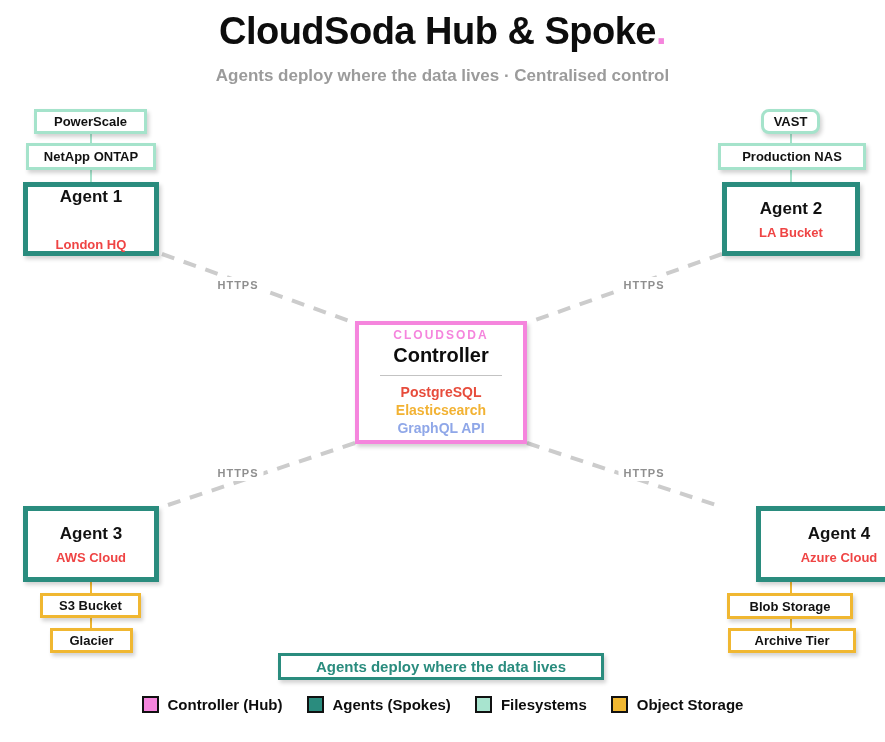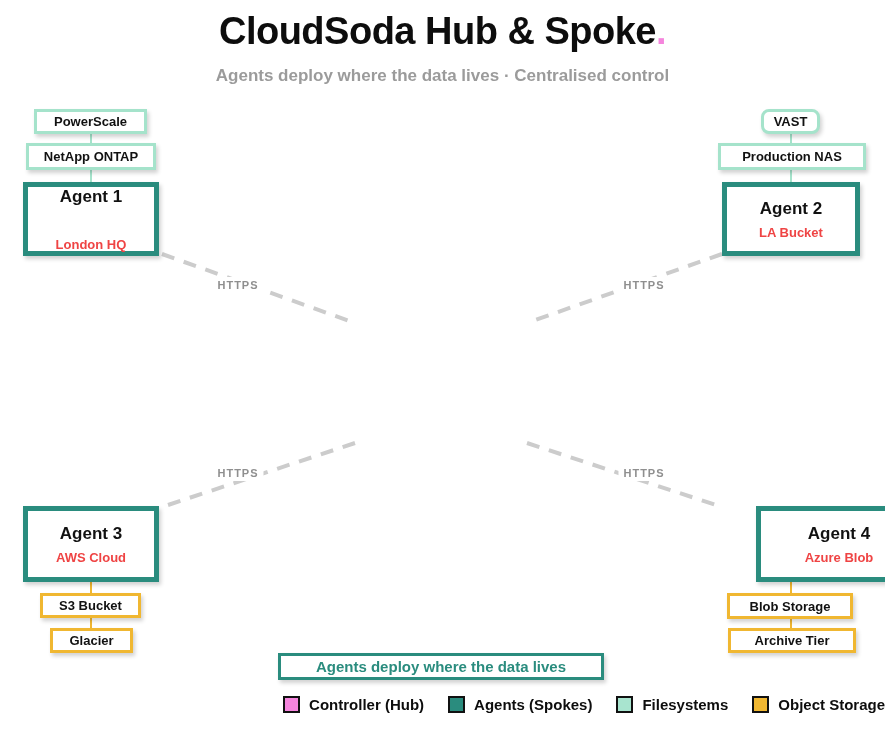--- a/index.html
+++ b/index.html
@@ -27,21 +27,21 @@
   .ctrl-name{font-size:20px;font-weight:bold;color:#0d0d0d;margin-top:2px;}
   .ctrl-divider{width:122px;height:1px;background:#c3c3c3;margin:8px 0 7px 0;}
   .ctrl-service{font-size:14px;font-weight:bold;line-height:18px;}
   
   .https-label{background:#ffffff;color:#8f8f8f;font-size:11px;font-weight:bold;
                letter-spacing:1px;padding:2px 5px;transform:translate(-50%,-50%);}
   
   .banner{left:278px;top:653px;width:326px;height:27px;border:3px solid #2a8c7e;
           color:#2a8c7e;font-size:15px;font-weight:bold;}
   
-  .legend{left:0;top:696px;width:885px;display:flex;justify-content:flex-end;
+  .legend{left:0;top:696px;width:885px;display:flex;justify-content:center;
           align-items:center;gap:24px;}
   .legend-item{display:flex;align-items:center;gap:9px;}
   .legend-swatch{width:17px;height:17px;border:2px solid #111;box-sizing:border-box;}
   .legend-label{font-size:15px;font-weight:bold;color:#0d0d0d;}
   svg.wires{left:0;top:0;pointer-events:none;}
 </style>
 </head>
 <body>
 
 <div class="canvas">
@@ -72,31 +72,39 @@
     <div class="agent-loc">London HQ</div>
   </div>
 
   <div class="abs box fs-box" style="left:761px;top:109px;width:59px;height:25px;border-radius:8px;">VAST</div>
   <div class="abs box fs-box" style="left:718px;top:143px;width:148px;height:27px;">Production NAS</div>
   <div class="abs box agent-box" style="left:722px;top:182px;width:138px;height:74px;">
     <div class="agent-name">Agent 2</div>
     <div class="agent-loc">LA Bucket</div>
   </div>
 
+  <div class="abs box controller" style="left:355px;top:321px;width:172px;height:123px;">
+    <div class="ctrl-brand">CLOUDSODA</div>
+    <div class="ctrl-name">Controller</div>
+    <div class="ctrl-divider"></div>
+    <div class="ctrl-service" style="color: rgb(231, 76, 60);">PostgreSQL</div>
+    <div class="ctrl-service" style="color: rgb(242, 178, 51);">Elasticsearch</div>
+    <div class="ctrl-service" style="color: rgb(143, 167, 232);">GraphQL API</div>
+  </div>
 
   <div class="abs box agent-box" style="left:23px;top:506px;width:136px;height:76px;">
     <div class="agent-name">Agent 3</div>
     <div class="agent-loc">AWS Cloud</div>
   </div>
   <div class="abs box obj-box" style="left:40px;top:593px;width:101px;height:25px;">S3 Bucket</div>
   <div class="abs box obj-box" style="left:50px;top:628px;width:83px;height:25px;">Glacier</div>
 
   <div class="abs box agent-box" style="left:756px;top:506px;width:166px;height:76px;">
     <div class="agent-name">Agent 4</div>
-    <div class="agent-loc">Azure Blob</div>
+    <div class="agent-loc">Azure Cloud</div>
   </div>
   <div class="abs box obj-box" style="left:727px;top:593px;width:126px;height:26px;">Blob Storage</div>
   <div class="abs box obj-box" style="left:728px;top:628px;width:128px;height:25px;">Archive Tier</div>
 
   <div class="abs https-label" style="left:238px;top:285px;">HTTPS</div>
   <div class="abs https-label" style="left:644px;top:285px;">HTTPS</div>
   <div class="abs https-label" style="left:238px;top:473px;">HTTPS</div>
   <div class="abs https-label" style="left:644px;top:473px;">HTTPS</div>
 
   <div class="abs box banner">Agents deploy where the data lives</div>

